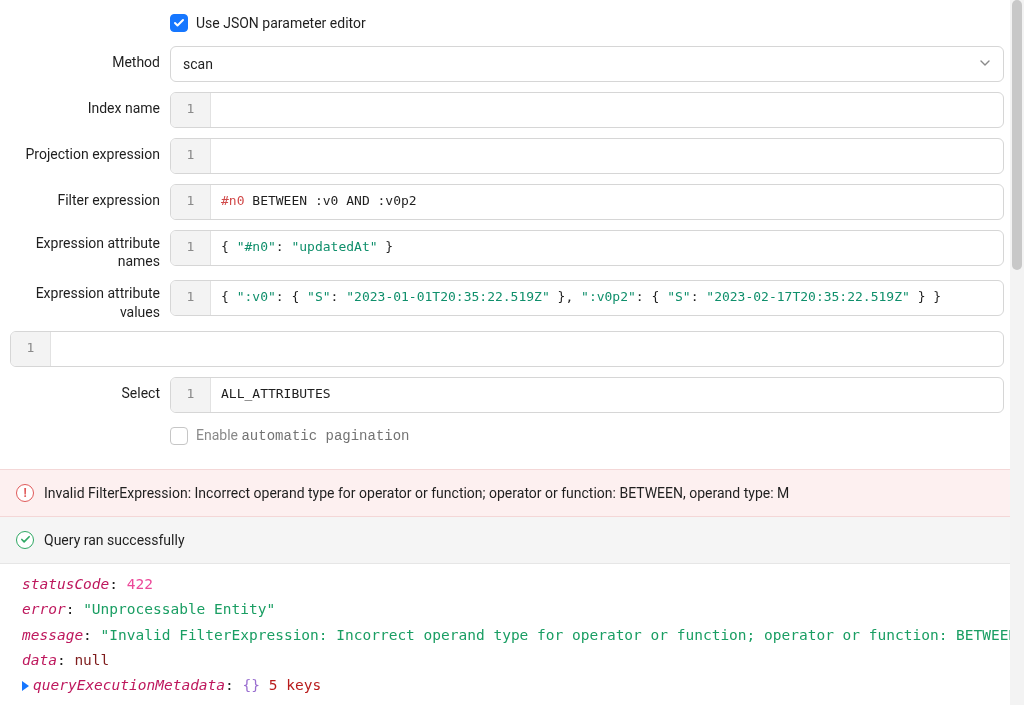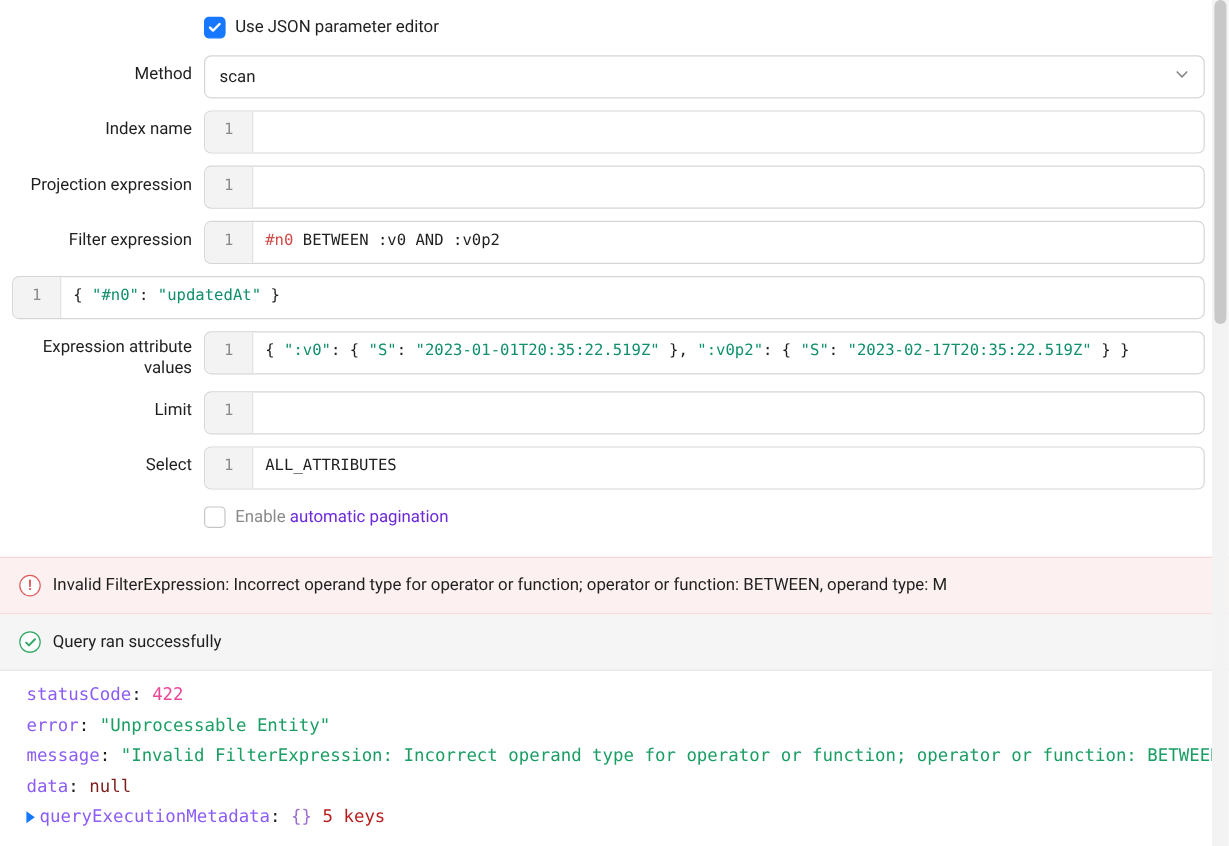--- a/index.html
+++ b/index.html
@@ -96,21 +96,21 @@
   align-items: center;
   justify-content: center;
   flex-shrink: 0;
 }
 .cb.checked {
   background: #1677ff;
   border-color: #1677ff;
   color: #fff;
 }
 .cb.checked svg { display: block; }
-.link { color: #6d28d9; }
+.link { color: #737373; font-family: Liberation Mono, monospace; }
 .muted { color: #8a8a8a; }
 
 .tok-var { color: #d14a4a; }
 .tok-key { color: #0f8f6b; }
 .tok-str { color: #0f8f6b; }
 
 .banner {
   display: flex;
   align-items: center;
   gap: 10px;
@@ -138,21 +138,21 @@
 .status-icon.ok { background: #fff; border: 1.5px solid #2fa864; color: #2fa864; }
 
 .result-area {
   padding: 8px 20px 6px 22px;
   font-family: ui-monospace, SFMono-Regular, Menlo, Consolas, monospace;
   font-size: 14.5px;
   line-height: 1.75;
   white-space: nowrap;
   overflow: hidden;
 }
-.r-key { color: #8b5cf6; }
+.r-key { color: #be185d; font-style: italic; }
 .r-num { color: #ec4899; }
 .r-str { color: #1a9e63; }
 .r-null { color: #7f1d1d; margin-top: 37px; }
 .r-brace { color: #9a6fd0; }
 .r-meta { color: #b91c1c; }
 .tri {
   display: inline-block;
   width: 0; height: 0;
   border-top: 5px solid transparent;
   border-bottom: 5px solid transparent;
@@ -234,40 +234,40 @@
     <div class="form-label">Filter expression</div>
     <div class="form-control-area">
       <div class="code-box">
         <div class="code-gutter">1</div>
         <div class="code-content"><span class="tok-var">#n0</span><span> BETWEEN :v0 AND :v0p2</span></div>
       </div>
     </div>
   </div>
 
   <div class="form-row">
+    <div class="form-label multi">Expression attribute names</div>
     <div class="form-control-area">
       <div class="code-box">
         <div class="code-gutter">1</div>
         <div class="code-content"><span>{ </span><span class="tok-key">"#n0"</span><span>: </span><span class="tok-str">"updatedAt"</span><span> }</span></div>
       </div>
     </div>
   </div>
 
   <div class="form-row">
     <div class="form-label multi">Expression attribute values</div>
     <div class="form-control-area">
       <div class="code-box">
         <div class="code-gutter">1</div>
         <div class="code-content"><span>{ </span><span class="tok-key">":v0"</span><span>: </span><span>{ </span><span class="tok-key">"S"</span><span>: </span><span class="tok-str">"2023-01-01T20:35:22.519Z"</span><span> }</span><span>, </span><span class="tok-key">":v0p2"</span><span>: </span><span>{ </span><span class="tok-key">"S"</span><span>: </span><span class="tok-str">"2023-02-17T20:35:22.519Z"</span><span> }</span><span> }</span></div>
       </div>
     </div>
   </div>
 
   <div class="form-row">
-    <div class="form-label">Limit</div>
     <div class="form-control-area">
       <div class="code-box">
         <div class="code-gutter">1</div>
         <div class="code-content"></div>
       </div>
     </div>
   </div>
 
   <div class="form-row">
     <div class="form-label">Select</div>

